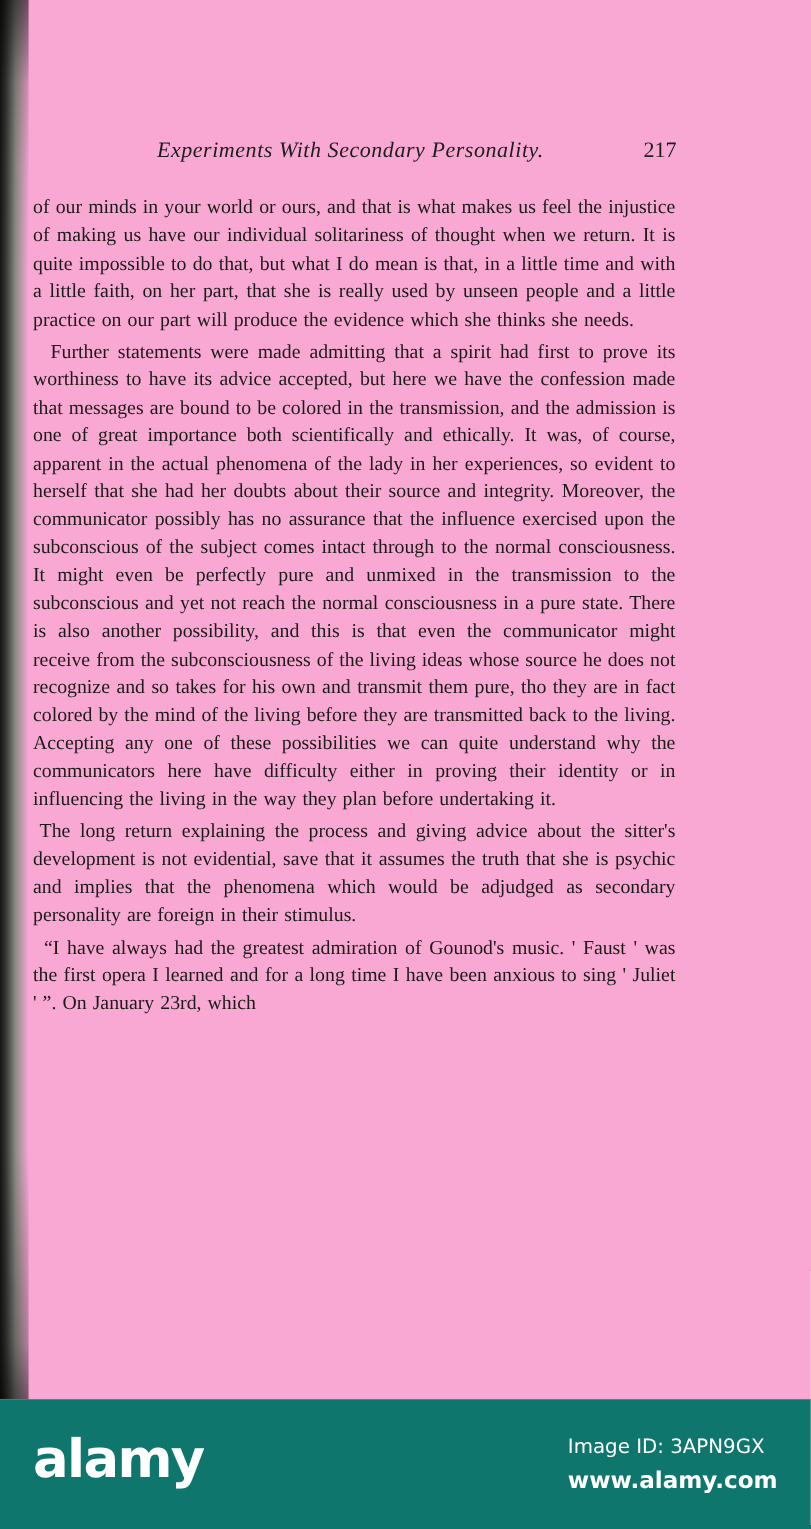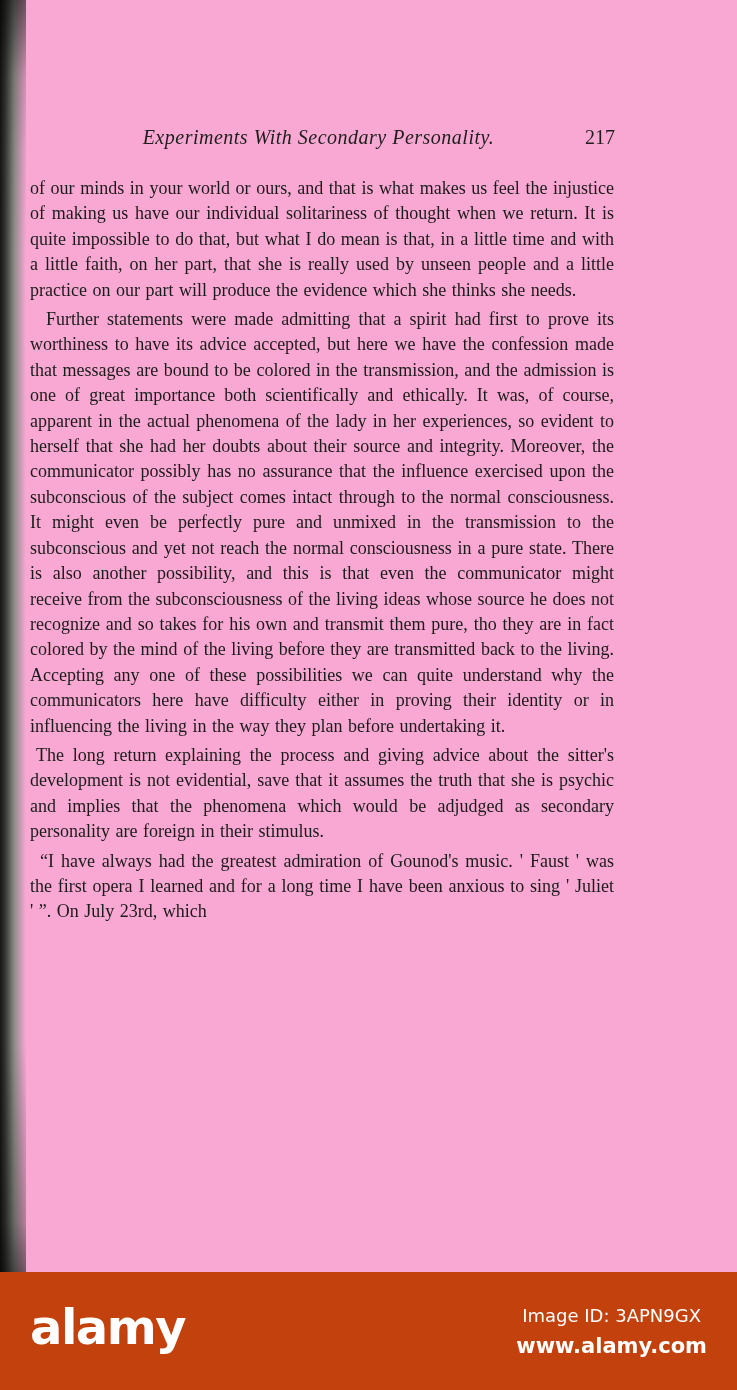--- a/index.html
+++ b/index.html
@@ -74,37 +74,37 @@
   .para-4 { text-indent: 8px; }
   .para-5 { text-indent: 10px; }
 
   
   .footer-bar {
     position: absolute;
     left: 0;
     top: 1272px;
     width: 737px;
     height: 118px;
-    background: #c2410c;
+    background: #0f766e;
     color: #ffffff;
     font-family: "DejaVu Sans", sans-serif;
     display: flex;
     align-items: center;
     justify-content: space-between;
     padding: 5px 30px;
   }
   .alamy-logo {
     font-size: 48px;
     font-weight: bold;
     letter-spacing: -1.5px;
     line-height: 1;
     transform: translateY(-4px);
   }
   .footer-right {
-    text-align: center;
+    text-align: left;
   }
   .footer-image-id {
     font-size: 18px;
     margin-bottom: 8px;
   }
   .footer-url {
     font-size: 21px;
     font-weight: bold;
   }
 </style>
@@ -117,21 +117,21 @@
 
   <div class="header-row">
     <div class="header-title">Experiments With Secondary Personality.</div>
     <div class="header-pagenum">217</div>
   </div>
 
   <div class="text-block">
     <p class="para-1">of our minds in your world or ours, and that is what makes us feel the injustice of making us have our individual solitariness of thought when we return.  It is quite impossible to do that, but what I do mean is that, in a little time and with a little faith, on her part, that she is really used by unseen people and a little practice on our part will produce the evidence which she thinks she needs.</p>
     <p class="para-2">Further statements were made admitting that a spirit had first to prove its worthiness to have its advice accepted, but here we have the confession made that messages are bound to be colored in the transmission, and the admission is one of great importance both scientifically and ethically.  It was, of course, apparent in the actual phenomena of the lady in her experiences, so evident to herself that she had her doubts about their source and integrity.  Moreover, the communicator possibly has no assurance that the influence exercised upon the subconscious of the subject comes intact through to the normal consciousness.  It might even be perfectly pure and unmixed in the transmission to the subconscious and yet not reach the normal consciousness in a pure state.  There is also another possibility, and this is that even the communicator might receive from the subconsciousness of the living ideas whose source he does not recognize and so takes for his own and transmit them pure, tho they are in fact colored by the mind of the living before they are transmitted back to the living.  Accepting any one of these possibilities we can quite understand why the communicators here have difficulty either in proving their identity or in influencing the living in the way they plan before undertaking it.</p>
     <p class="para-3">The long return explaining the process and giving advice about the sitter's development is not evidential, save that it assumes the truth that she is psychic and implies that the phenomena which would be adjudged as secondary personality are foreign in their stimulus.</p>
-    <p class="para-5">“I have always had the greatest admiration of Gounod's music.  ' Faust ' was the first opera I learned and for a long time I have been anxious to sing ' Juliet ' ”.  On July 23rd, which</p>
+    <p class="para-5">“I have always had the greatest admiration of Gounod's music.  ' Faust ' was the first opera I learned and for a long time I have been anxious to sing ' Juliet ' ”.  On January 23rd, which</p>
   </div>
 
 </div>
 
 <div class="footer-bar">
   <div class="alamy-logo">alamy</div>
   <div class="footer-right">
     <div class="footer-image-id">Image ID: 3APN9GX</div>
     <div class="footer-url">www.alamy.com</div>
   </div>

